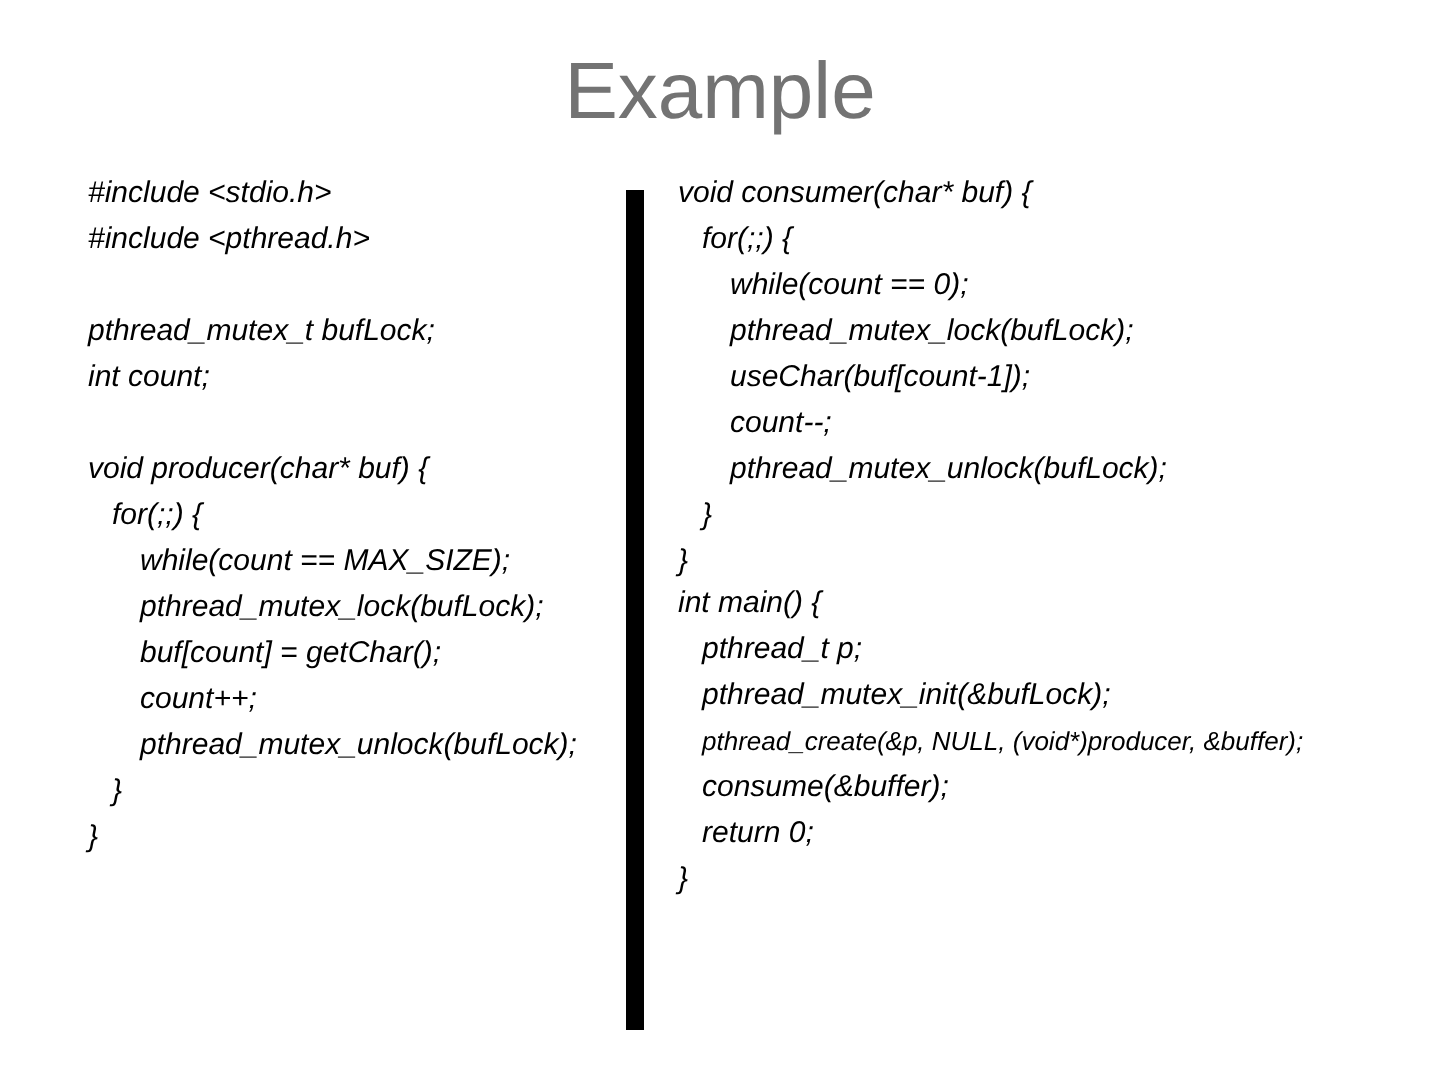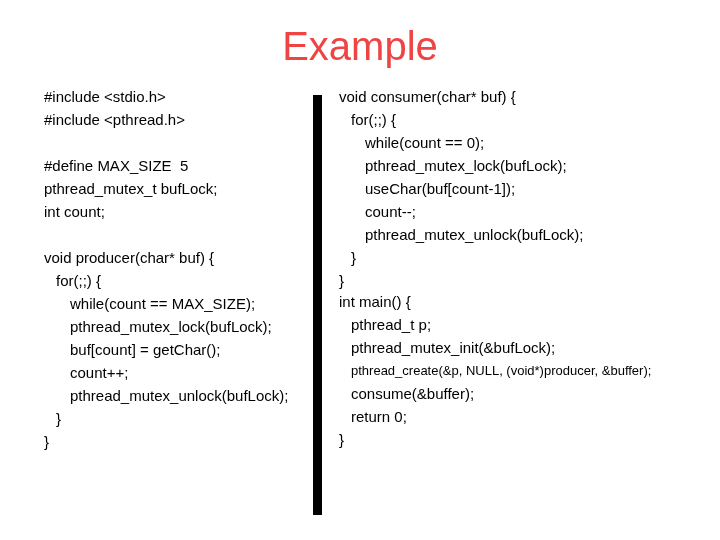--- a/index.html
+++ b/index.html
@@ -15,32 +15,33 @@
   .title {
     position: absolute;
     top: 24px;
     left: 0;
     width: 720px;
     margin: 0;
     text-align: center;
     font-size: 40px;
     font-weight: 400;
     line-height: 44px;
-    color: #ef4444;
+    color: #737373;
   }
   .code-block { position: absolute; }
   .code-left   { left: 44px;  top: 85px;  }
   .code-right1 { left: 339px; top: 85px;  }
   .code-right2 { left: 339px; top: 290px; }
   .ln {
     height: 23px;
     line-height: 23px;
     font-size: 15px;
     white-space: pre;
     color: #000000;
+    font-style: italic;
   }
   .ln[data-indent="1"] { padding-left: 12px; }
   .ln[data-indent="2"] { padding-left: 26px; }
   .ln.small { font-size: 13px; }
   .divider {
     position: absolute;
     left: 313px;
     top: 95px;
     width: 9px;
     height: 420px;
@@ -51,21 +52,20 @@
 <body>
 
 <div class="slide">
 
   <h1 class="title">Example</h1>
 
   <div class="code-block code-left">
     <div class="ln" data-indent="0">#include &lt;stdio.h&gt;</div>
     <div class="ln" data-indent="0">#include &lt;pthread.h&gt;</div>
     <div class="ln" data-indent="0"></div>
-    <div class="ln" data-indent="0">#define MAX_SIZE  5</div>
     <div class="ln" data-indent="0">pthread_mutex_t bufLock;</div>
     <div class="ln" data-indent="0">int count;</div>
     <div class="ln" data-indent="0"></div>
     <div class="ln" data-indent="0">void producer(char* buf) {</div>
     <div class="ln" data-indent="1">for(;;) {</div>
     <div class="ln" data-indent="2">while(count == MAX_SIZE);</div>
     <div class="ln" data-indent="2">pthread_mutex_lock(bufLock);</div>
     <div class="ln" data-indent="2">buf[count] = getChar();</div>
     <div class="ln" data-indent="2">count++;</div>
     <div class="ln" data-indent="2">pthread_mutex_unlock(bufLock);</div>

